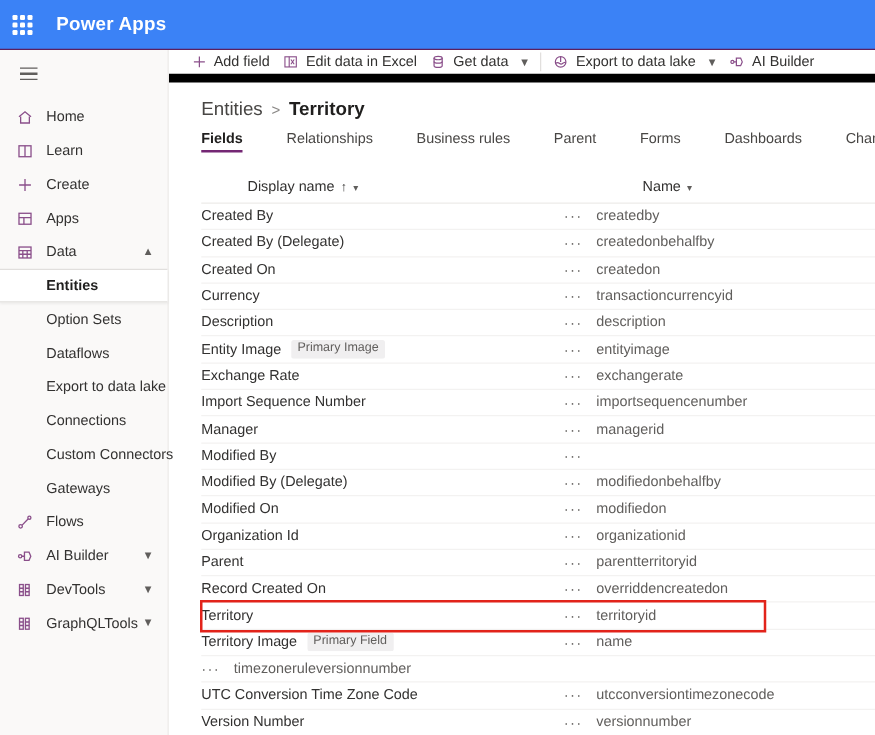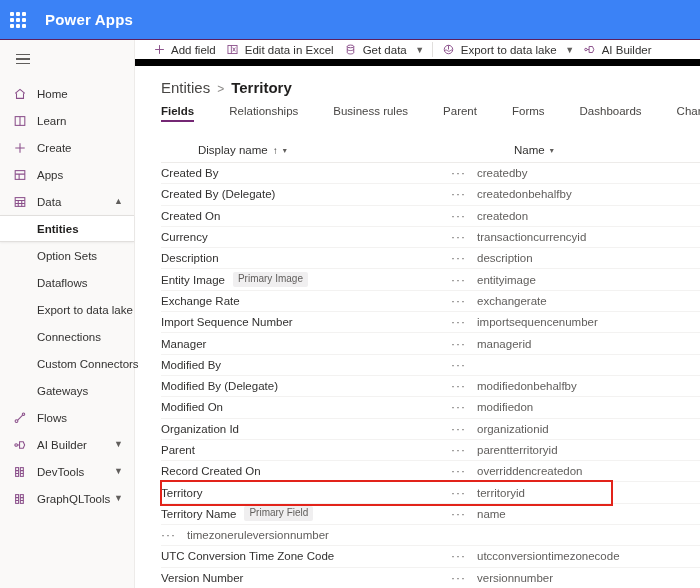--- a/index.html
+++ b/index.html
@@ -666,21 +666,21 @@
           </div>
           <div class="grow">
             <div class="cell-display">
               <span>Territory</span>
             </div>
             <div class="cell-actions">···</div>
             <div class="cell-logical">territoryid</div>
           </div>
           <div class="grow">
             <div class="cell-display">
-              <span>Territory Name</span>
+              <span>Territory Image</span>
               <span class="badge">Primary Field</span>
             </div>
             <div class="cell-actions">···</div>
             <div class="cell-logical">name</div>
           </div>
           <div class="grow">
             <div class="cell-actions">···</div>
             <div class="cell-logical">timezoneruleversionnumber</div>
           </div>
           <div class="grow">

